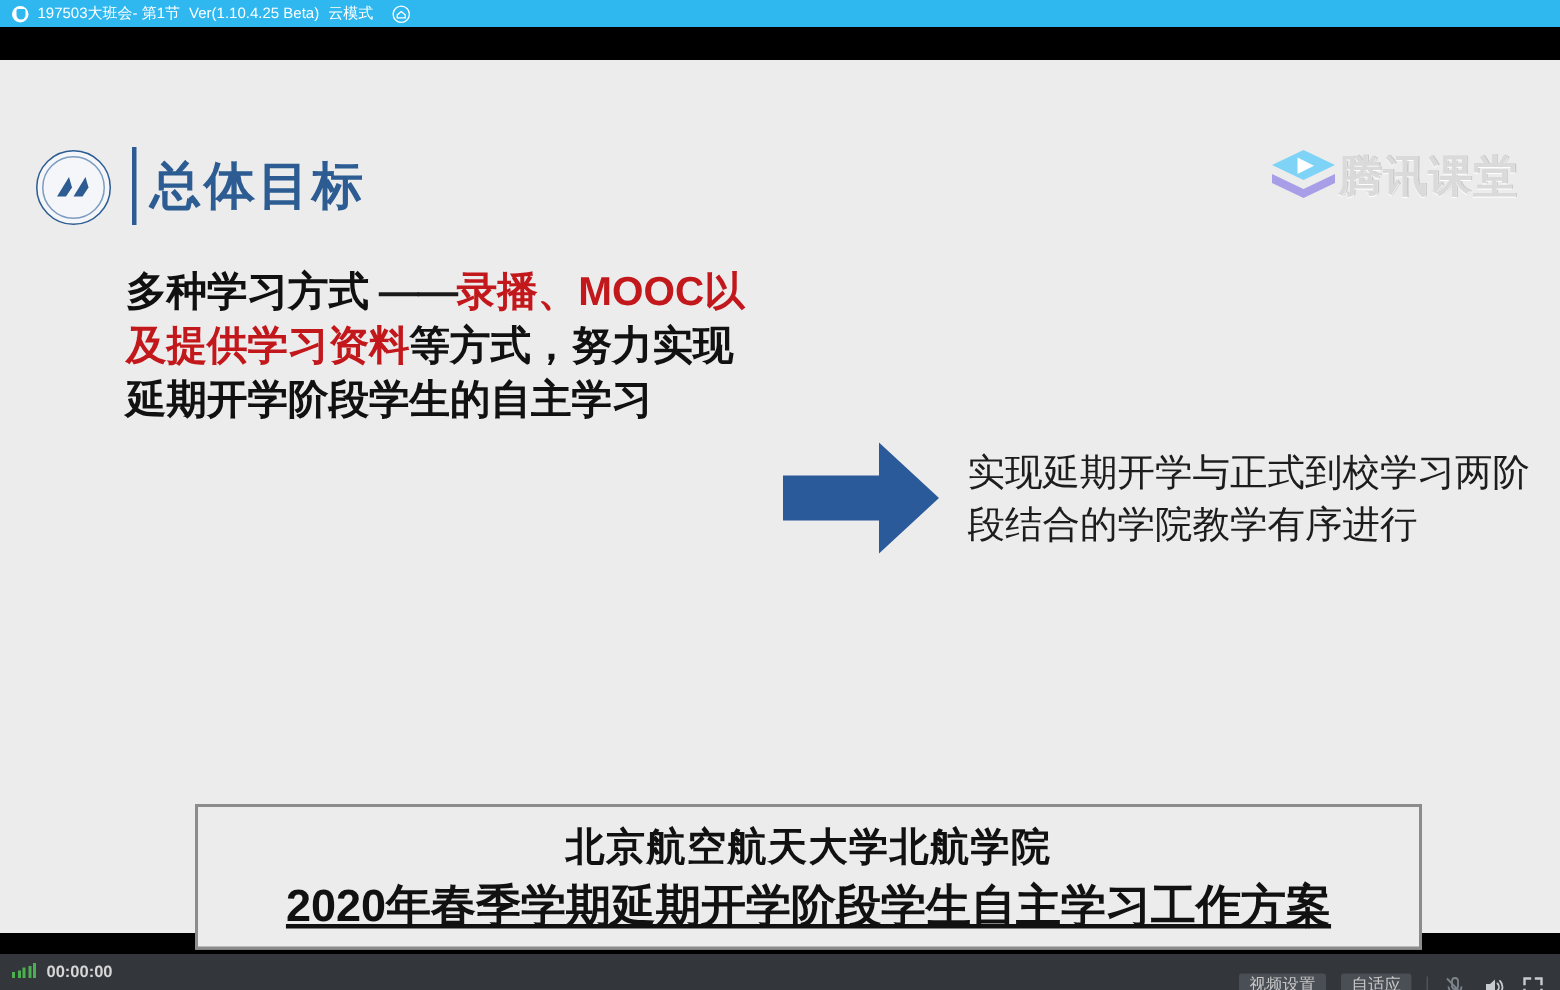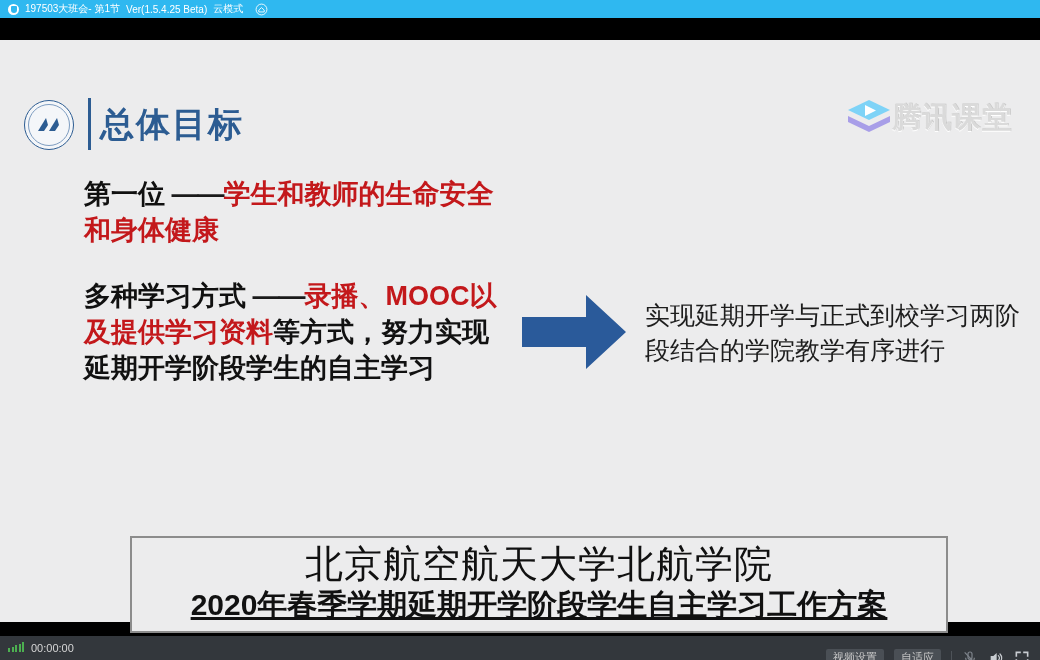--- a/index.html
+++ b/index.html
@@ -110,36 +110,36 @@
   }
 
   
   .bottom-box {
     position:absolute; left:130px; top:496px; width:818px; height:97px;
     border:2px solid #8c8c8c; background:#ececed;
     display:flex; flex-direction:column;
     align-items:center; justify-content:center;
   }
   .bottom-box .l1 {
-    font-size:38px; font-weight:normal; color:#111; letter-spacing:1px;
+    font-size:26px; font-weight:bold; color:#111; letter-spacing:1px;
     line-height:40px;
   }
   .bottom-box .l2 {
     font-size:30px; font-weight:bold; color:#111; letter-spacing:0px;
     line-height:42px;
     text-decoration:underline;
   }
 
   
   .controlbar {
     position:absolute; left:0; top:636px; width:1040px; height:24px;
     background:#33373c;
     display:flex; align-items:center;
   }
-  .cb-left { display:flex; align-items:flex-start; gap:7px; padding-left:8px; }
+  .cb-left { display:flex; align-items:flex-start; gap:7px; padding-left:8px;font-weight:bold; }
   .signal { display:flex; align-items:flex-end; gap:1.5px; height:10px; }
   .signal i { display:block; width:2px; background:#4caf50; }
   .signal i:nth-child(1){ height:4px; }
   .signal i:nth-child(2){ height:5px; }
   .signal i:nth-child(3){ height:7px; }
   .signal i:nth-child(4){ height:8px; }
   .signal i:nth-child(5){ height:10px; }
   .timer { color:#d6d6d6; font-size:11px; font-family:"Liberation Sans",sans-serif; }
 
   .cb-right {
@@ -158,21 +158,21 @@
   }
 </style>
 </head>
 <body>
 
 <div id="app">
 
   <div class="titlebar">
     <span class="tb-logo"></span>
     <span class="tb-title">197503大班会- 第1节</span>
-    <span class="tb-ver">Ver(1.5.4.25 Beta)</span>
+    <span class="tb-ver">Ver(1.10.4.25 Beta)</span>
     <span class="tb-mode">云模式</span>
     <span class="tb-home">
       <svg viewBox="0 0 24 24" width="13" height="13">
         <circle cx="12" cy="12" r="10" fill="none" stroke="#ffffff" stroke-width="1.6"></circle>
         <path d="M7 13 L12 8.5 L17 13 L17 16.5 L7 16.5 Z" fill="none" stroke="#ffffff" stroke-width="1.6" stroke-linejoin="round"></path>
       </svg>
     </span>
   </div>
 
   <div class="stage">
@@ -194,23 +194,20 @@
           <path d="M23 2 L44 12 L23 22 L2 12 Z" fill="#7ed3f7"></path>
           <path d="M2 18 L23 28 L44 18 L44 24 L23 34 L2 24 Z" fill="#a89ee8"></path>
           <path d="M19 7 L30 12.5 L19 18 Z" fill="#ffffff"></path>
         </svg>
         <span class="tx-text">腾讯课堂</span>
       </div>
 
       <div class="body-col">
 
 
-        <div class="para p2">
-          <span class="lead">第一位</span><span class="dash"> ——</span><span class="red">学生和教师的生命安全和身体健康</span>
-        </div>
 
         <div class="para p3">
           <span class="lead">多种学习方式</span><span class="dash"> ——</span><span class="red">录播、MOOC以及提供学习资料</span><span class="blk">等方式，努力实现延期开学阶段学生的自主学习</span>
         </div>
 
       </div>
 
       <svg class="arrow" viewBox="0 0 108 78">
         <path d="M2 24 L66 24 L66 2 L106 39 L66 76 L66 54 L2 54 Z" fill="#2a5a9a"></path>
       </svg>

